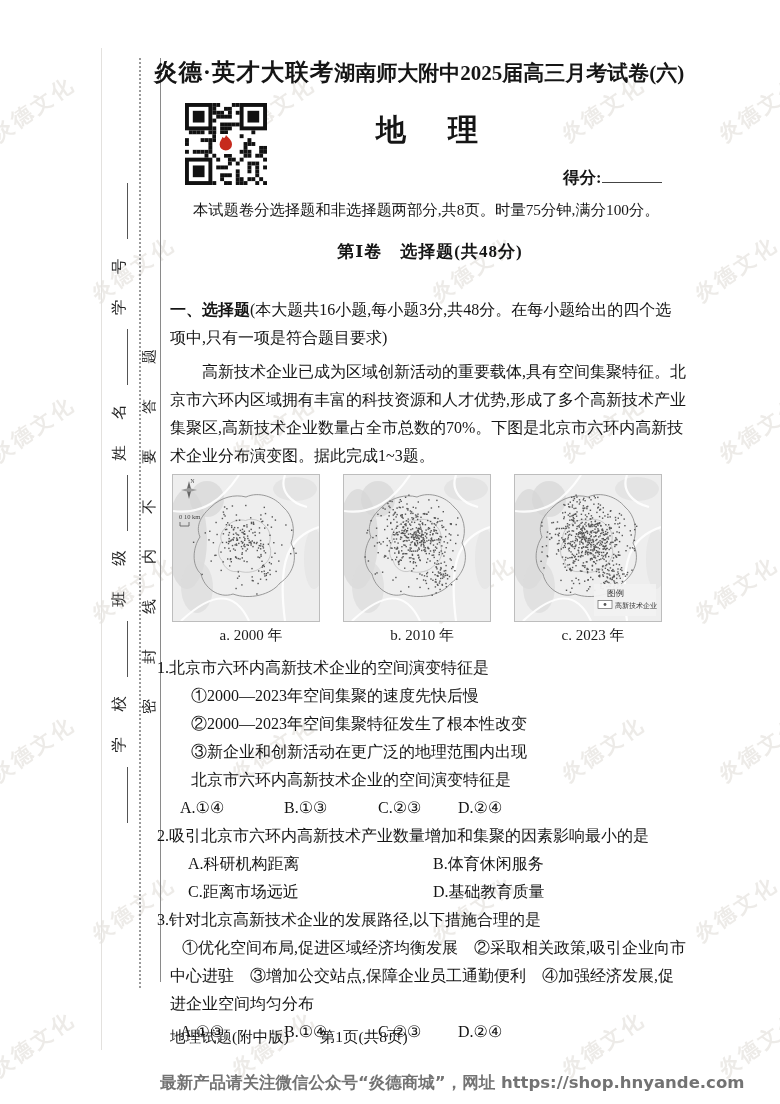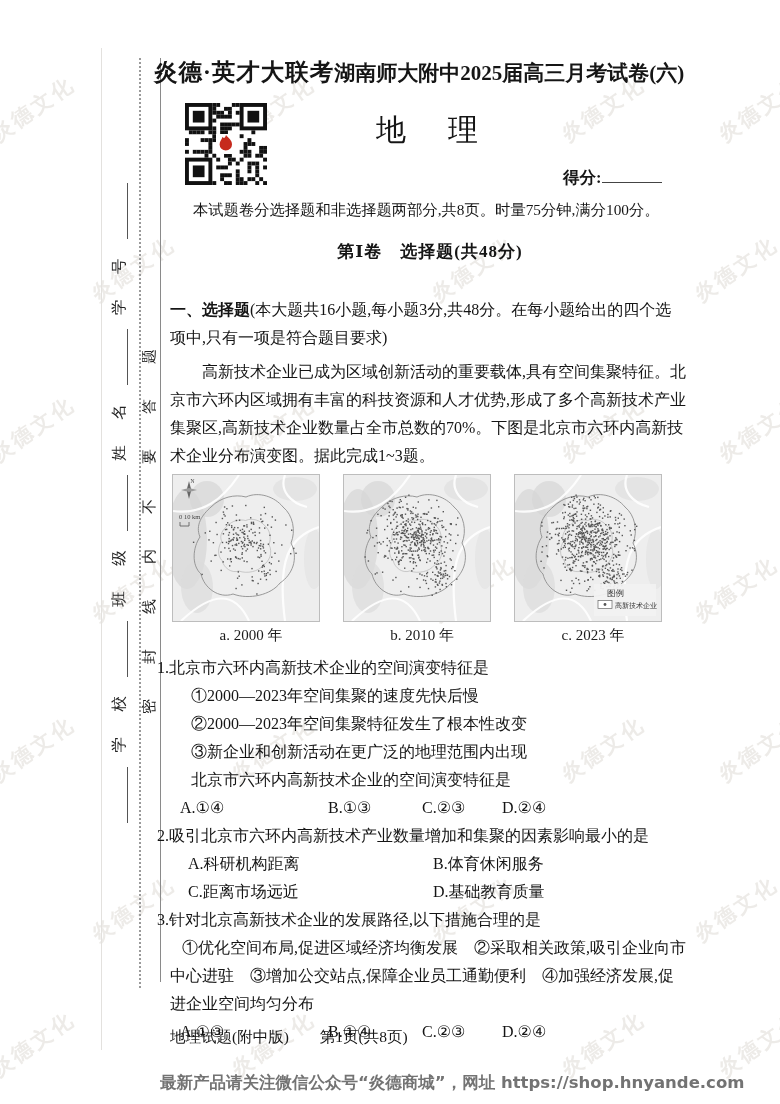--- a/index.html
+++ b/index.html
@@ -17,42 +17,42 @@
   .rot-fields .flabel{letter-spacing:5px;white-space:nowrap;line-height:18px;}
   .fblank{display:inline-block;width:72px;height:15px;border-bottom:1.2px solid #555;}
   .rot-seal{position:absolute;left:-37px;top:517px;width:374px;height:20px;transform:rotate(-90deg);
       text-align:center;font-size:15px;letter-spacing:10px;white-space:nowrap;color:#222;}
   
   .exam-title{position:absolute;left:154px;top:56px;width:560px;white-space:nowrap;}
   .exam-title .brand{font-size:23.5px;font-weight:900;letter-spacing:1px;}
   .exam-title .exam{font-size:21px;font-weight:700;}
   .qr{position:absolute;left:185px;top:103px;width:82px;height:82px;}
   .subject{position:absolute;left:170px;top:110px;width:520px;text-align:center;
-      font-size:30px;font-weight:400;letter-spacing:6px;}
+      font-size:30px;font-weight:700;letter-spacing:6px;}
   .score{position:absolute;left:563px;top:166px;font-size:16.5px;font-weight:700;}
   .score .sblank{display:inline-block;width:60px;height:16px;border-bottom:1.3px solid #444;}
   .instructions{position:absolute;left:193px;top:200px;width:500px;font-size:15.3px;white-space:nowrap;}
   .section-head{position:absolute;left:170px;top:240px;width:520px;text-align:center;
       font-size:17px;font-weight:700;letter-spacing:1px;}
   
   .content{position:absolute;left:170px;top:296px;width:517px;font-size:16px;line-height:28px;}
   .content p{margin:0;}
   .intro{margin-bottom:6px !important;}
   .intro b{font-weight:700;}
   .passage{text-indent:2em;}
   .figure{margin:4px 0 10px 2px;}
   .maps-row{display:flex;gap:13px;}
   .map-panel{width:158px;}
   .map-panel svg{display:block;border:1px solid #bdbdbd;}
   .map-label{text-align:center;font-size:15px;line-height:18px;margin-top:4px;color:#1c1c1c;}
   .stem{margin-left:-13px !important;}
   .subs{padding-left:21px;}
   .choices{padding-left:10px;}
   .choices .cA{display:inline-block;width:104px;}
-  .choices .cB{display:inline-block;width:94px;margin-left:44px;}
+  .choices .cB{display:inline-block;width:94px;}
   .choices .cC{display:inline-block;width:80px;}
   .opts2{padding-left:18px;}
   .opts2 .oL{display:inline-block;width:245px;}
   .q3body{text-indent:12px;}
   
   .footer{position:absolute;left:170px;top:1027px;width:520px;text-align:left;font-size:15.5px;}
   .promo{position:absolute;left:160px;top:1072px;font-family:"DejaVu Sans","Liberation Sans",sans-serif;
       font-weight:700;font-size:16.5px;color:#737373;}
 </style>
 </head>

